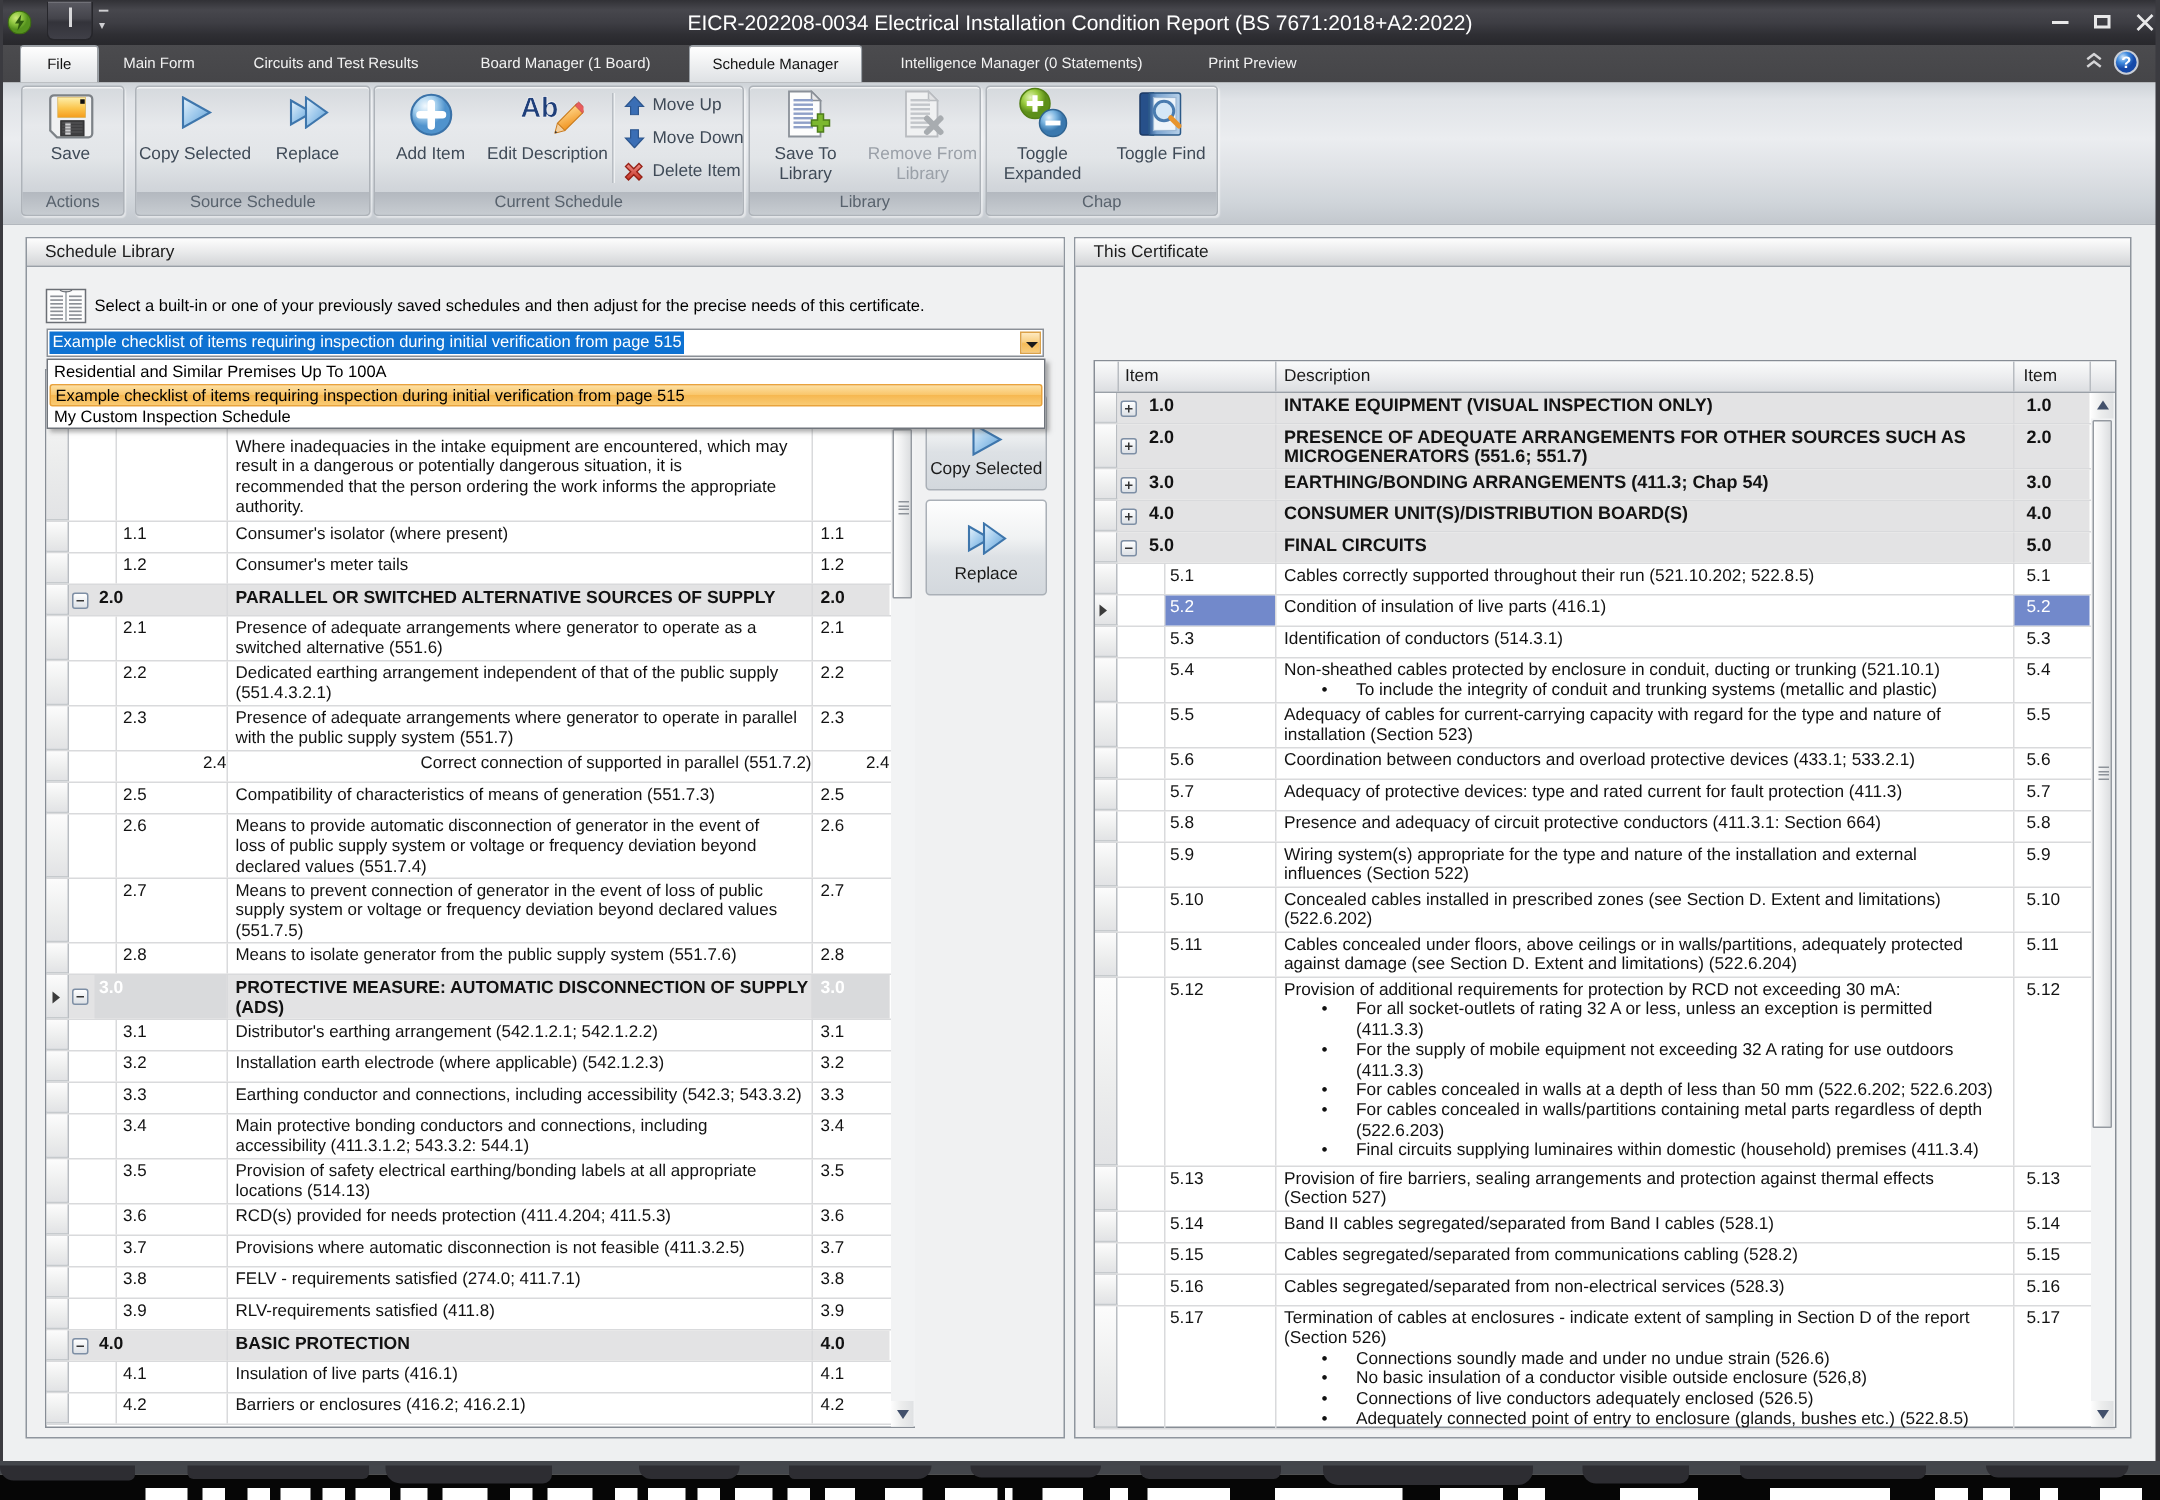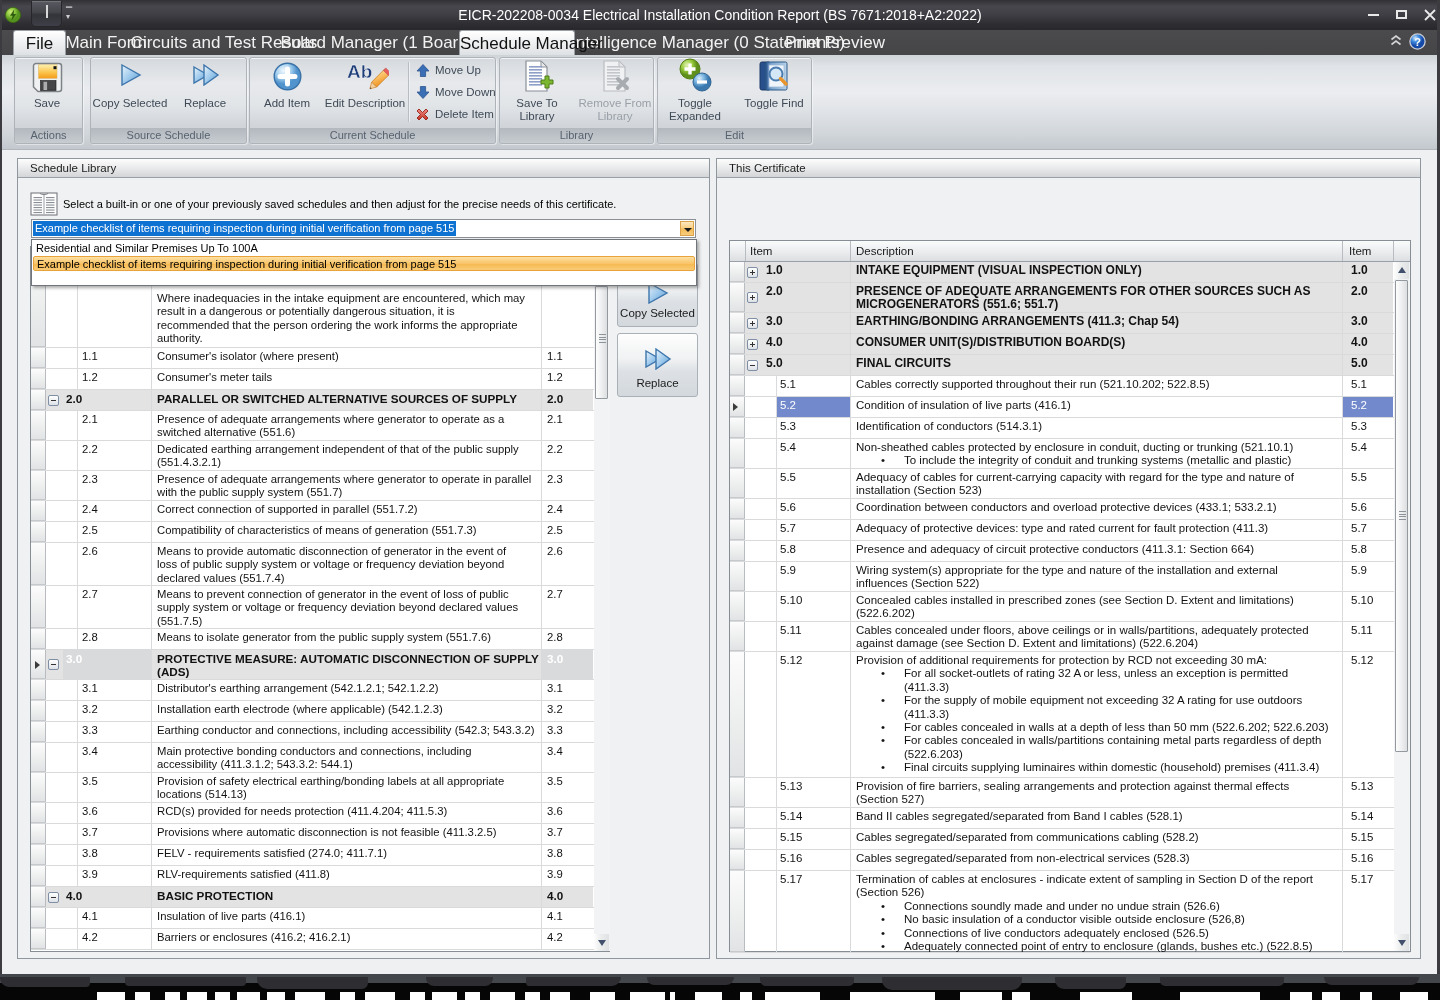--- a/index.html
+++ b/index.html
@@ -3,21 +3,21 @@
 *{margin:0;padding:0;box-sizing:border-box;}
 html,body{width:1440px;height:1000px;overflow:hidden;}
 body{font-family:"Liberation Sans",sans-serif;background:#eef0f1;position:relative;}
 .abs{position:absolute;}
 #titlebar{left:0;top:0;width:1440px;height:30px;background:linear-gradient(180deg,#313136 0%,#47474d 22%,#3e3e44 50%,#2e2e33 78%,#28282c 100%);}
 #tabrow{left:0;top:30px;width:1440px;height:25px;background:linear-gradient(180deg,#4b4b4e,#454548);}
 #title{left:320px;top:0;width:800px;height:30px;line-height:30px;text-align:center;color:#fff;font-size:14px;white-space:nowrap;}
 #qat{left:31px;top:1px;width:31px;height:26px;background:linear-gradient(180deg,#5a5a62,#44444b 45%,#33333a 55%,#3f3f47);border:1px solid #26262b;border-top:none;border-radius:0 0 5px 5px;box-shadow:inset 0 1px 0 rgba(255,255,255,.15);}
 #qat .bar{position:absolute;left:14px;top:4px;width:2px;height:13px;background:#d8d8da;}
 #qatdrop{left:66px;top:10px;width:10px;height:9px;color:#cfcfd2;font-size:8px;line-height:4.5px;}
-.tab{top:30px;height:25px;line-height:25px;color:#f2f2f2;font-size:17px;text-align:center;white-space:nowrap;}
+.tab{top:30px;height:25px;line-height:25px;color:#f2f2f2;font-size:10px;text-align:center;white-space:nowrap;}
 .tab.lit{background:linear-gradient(180deg,#ffffff 0%,#f2f3f4 40%,#dee1e4 100%);border-radius:3px 3px 0 0;color:#111;border:1px solid #9aa0a6;border-bottom:none;}
 #ribbon{left:0;top:55px;width:1440px;height:95px;background:linear-gradient(180deg,#ced3d8 0%,#e0e3e7 12%,#ebedf0 40%,#dfe2e6 62%,#d0d5da 85%,#c3c8ce 100%);border-bottom:1px solid #b2b7bd;}
 .rgroup{top:2px;height:87px;border:1px solid #aeb3b9;border-radius:3px;background:linear-gradient(180deg,#d5d9dd 0%,#e7e9ec 30%,#e2e5e8 55%,#d2d6db 78%,#c8cdd2 100%);box-shadow:inset 0 1px 0 rgba(255,255,255,.7), 1px 1px 1px rgba(255,255,255,.5);}
 .rlabel{position:absolute;left:0;bottom:0;width:100%;height:15px;background:linear-gradient(180deg,#b3b8bf,#c7ccd1);border-radius:0 0 3px 3px;color:#58626d;font-size:11px;text-align:center;line-height:14px;}
 .rbtn{position:absolute;text-align:center;color:#3f4a57;font-size:11.5px;line-height:12.5px;}
 .rsmall{position:absolute;color:#3f4a57;font-size:11.5px;white-space:nowrap;}
 .gbox{background:#f0f1f2;border:1px solid #8f969e;}
 .gcap{position:absolute;left:0;top:0;width:100%;height:19px;background:linear-gradient(180deg,#fdfdfd,#e9eaeb 50%,#d3d5d7);border-bottom:1px solid #9aa0a7;color:#1c1c1c;font-size:11.5px;line-height:19px;padding-left:12px;}
 .grid{background:#fff;border:1px solid #878d95;}
 .row{position:absolute;left:0;width:100%;}
@@ -98,21 +98,21 @@
 <div class="rgroup abs" style="left:14px;width:69px;">
       <div class="rlabel">Actions</div>
     </div>
 <div class="rgroup abs" style="left:249px;width:247px;">
       <div class="rlabel">Current Schedule</div>
     </div>
 <div class="rgroup abs" style="left:499px;width:155px;">
       <div class="rlabel">Library</div>
     </div>
 <div class="rgroup abs" style="left:657px;width:155px;">
-      <div class="rlabel">Edit</div>
+      <div class="rlabel">Chap</div>
     </div>
 <svg class="abs" style="left:32px;top:7px" width="31" height="31" viewBox="0 0 31 31">
 <defs>
         <linearGradient id="fl" x1="0" y1="0" x2="0" y2="1">
           <stop offset="0" stop-color="#fdf0ae"></stop>
           <stop offset="55%" stop-color="#fbc54d"></stop>
           <stop offset="100%" stop-color="#f59d1d"></stop>
         </linearGradient>
       </defs>
 <path d="M4 1.5 h23 a2.5 2.5 0 0 1 2.5 2.5 v23 a2.5 2.5 0 0 1 -2.5 2.5 h-21 l-4.5-4.5 v-21 a2.5 2.5 0 0 1 2.5-2.5 z" fill="#f0f1f2" stroke="#7d8287" stroke-width="1.5"></path>
@@ -333,21 +333,21 @@
 </div>
 <div class="row hrow" style="top:224px;height:30px;">
 <div class="ind"></div>
 <div class="cell" style="left:51px;width:69px;">2.3</div>
 <div class="cell" style="left:126px;width:384px;">Presence of adequate arrangements where generator to operate in parallel<br>with the public supply system (551.7)</div>
 <div class="cell" style="left:510px;width:52px;padding-left:6px;">2.3</div>
 <div class="vline" style="left:46px;"></div>
 <div class="vline" style="left:120px;"></div>
 <div class="vline" style="left:510px;"></div>
 </div>
-<div class="row hrow" style="top:254px;height:21px;">
+<div class="row hrow" style="top:254px;height:21px;text-align:right;">
 <div class="ind"></div>
 <div class="cell" style="left:51px;width:69px;">2.4</div>
 <div class="cell" style="left:126px;width:384px;">Correct connection of supported in parallel (551.7.2)</div>
 <div class="cell" style="left:510px;width:52px;padding-left:6px;">2.4</div>
 <div class="vline" style="left:46px;"></div>
 <div class="vline" style="left:120px;"></div>
 <div class="vline" style="left:510px;"></div>
 </div>
 <div class="row hrow" style="top:275px;height:21px;">
 <div class="ind"></div>
@@ -542,20 +542,21 @@
         </linearGradient>
       </defs>
 <path d="M2 3 L16 11 L2 19 Z" fill="url(#btB)" stroke="#3e76ac" stroke-width="1.4"></path>
 <path d="M12 1 L26 11 L12 21 Z" fill="url(#btB)" stroke="#3e76ac" stroke-width="1.4"></path>
     </svg>
     <div style="position:absolute;bottom:7px;width:100%">Replace</div>
   </div>
 <div id="ddlist" class="abs">
 <div class="ddrow" style="top:1px;">Residential and Similar Premises Up To 100A</div>
 <div class="ddrow ddhl" style="top:16px;">Example checklist of items requiring inspection during initial verification from page 515</div>
+<div class="ddrow" style="top:31px;">My Custom Inspection Schedule</div>
 </div>
 <div class="gbox abs" style="left:716px;top:158px;width:705px;height:801px;">
 <div class="gcap">This Certificate</div>
 </div>
 <div class="grid abs" id="rgrid" style="left:729px;top:240px;width:682px;height:712px;">
 <div class="abs" style="left:0;top:0;width:680px;height:21px;background:linear-gradient(180deg,#fafbfb,#ebecee 55%,#dcdee1);border-bottom:1px solid #9aa0a7;">
       <div class="abs" style="left:15px;top:0;width:1px;height:100%;background:#b8bcc1"></div>
       <div class="abs" style="left:120px;top:0;width:1px;height:100%;background:#b8bcc1"></div>
       <div class="abs" style="left:612px;top:0;width:1px;height:100%;background:#b8bcc1"></div>
       <div class="abs" style="left:663px;top:0;width:1px;height:100%;background:#b8bcc1"></div>

